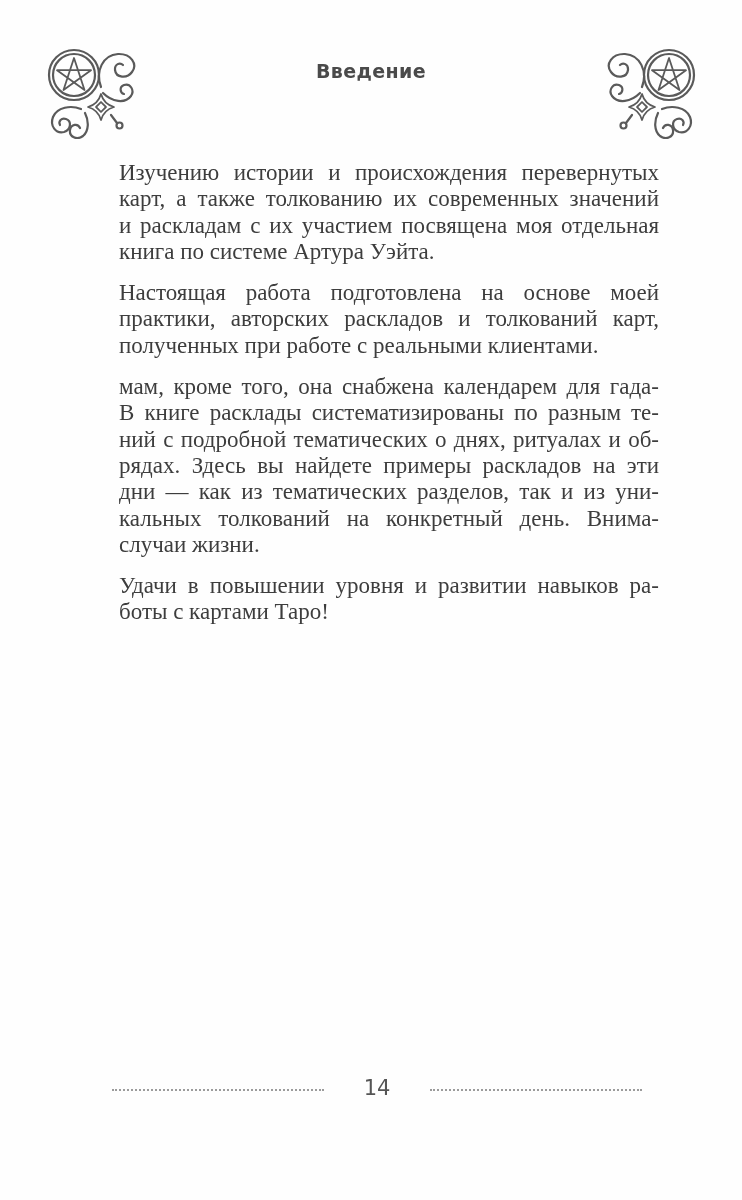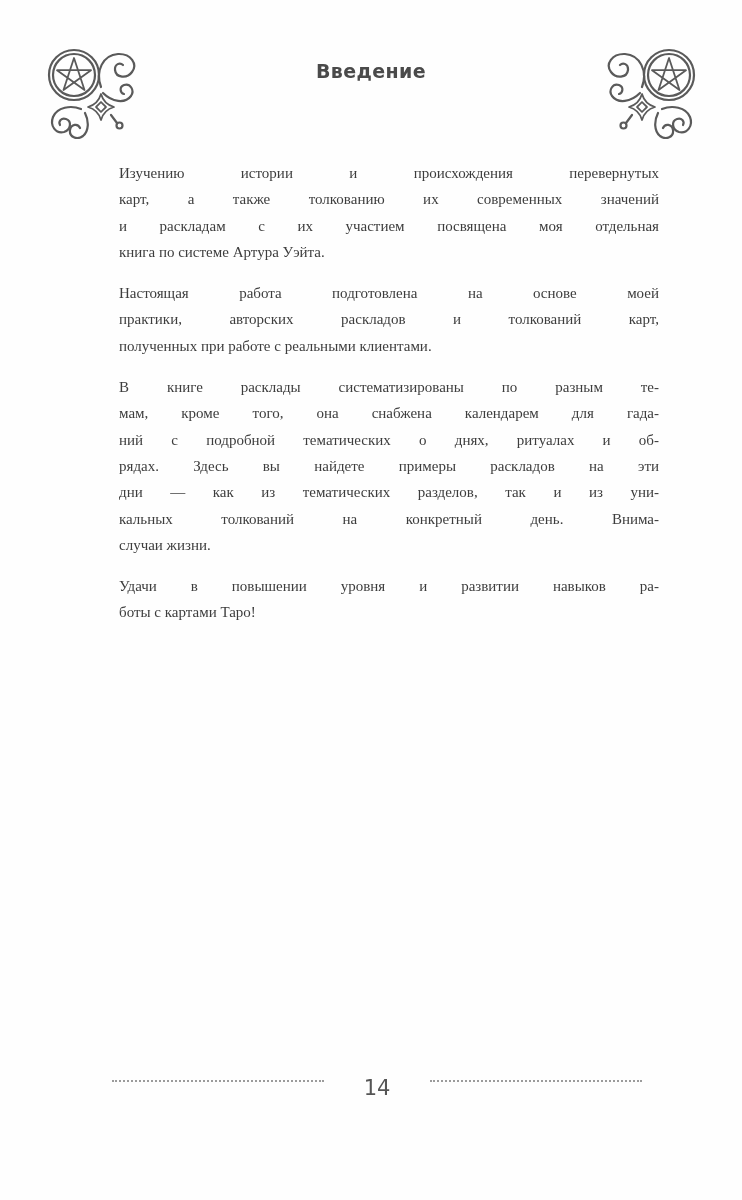--- a/index.html
+++ b/index.html
@@ -26,21 +26,21 @@
     font-weight:bold;
     font-size:19px;
     letter-spacing:0.4px;
     color:#4a4a4a;
   }
   
   .body-text{
     position:absolute;
     left:119px;top:160px;width:540px;
     color:#3d3d3d;
-    font-size:15px;
+    font-size:23px;
     line-height:26.3px;
   }
   .paragraph{margin:0 0 15px 0;}
   .paragraph:last-child{margin-bottom:3px;}
   .line{
     text-align:justify;
     text-align-last:justify;
     white-space:normal;
     height:26.3px;
     overflow:visible;
@@ -48,21 +48,21 @@
   .line.last{
     text-align:center;
     text-align-last:left;
     font-family:Liberation Serif, serif;
   }
   
   .footer{
     position:absolute;
     left:112px;right:100px;top:1076px;
     display:flex;
-    align-items:flex-start;
+    align-items:center;
     gap:40px;
   }
   .dotted-leader{
     flex:1 1 auto;
     border-top:2px dotted #9b9b9b;
     height:0;
     margin-top:4px;
   }
   .page-number{
     flex:0 0 auto;
@@ -123,22 +123,22 @@
       <div class="line last">книга по системе Артура Уэйта.</div>
     </div>
 
     <div class="paragraph">
       <div class="line">Настоящая работа подготовлена на основе моей</div>
       <div class="line">практики, авторских раскладов и толкований карт,</div>
       <div class="line last">полученных при работе с реальными клиентами.</div>
     </div>
 
     <div class="paragraph">
+      <div class="line">мам, кроме того, она снабжена календарем для гада-</div>
       <div class="line">В книге расклады систематизированы по разным те-</div>
-      <div class="line">мам, кроме того, она снабжена календарем для гада-</div>
       <div class="line">ний с подробной тематических о днях, ритуалах и об-</div>
       <div class="line">рядах. Здесь вы найдете примеры раскладов на эти</div>
       <div class="line">дни — как из тематических разделов, так и из уни-</div>
       <div class="line">кальных толкований на конкретный день. Внима-</div>
       <div class="line last">случаи жизни.</div>
     </div>
 
     <div class="paragraph">
       <div class="line">Удачи в повышении уровня и развитии навыков ра-</div>
       <div class="line last">боты с картами Таро!</div>

